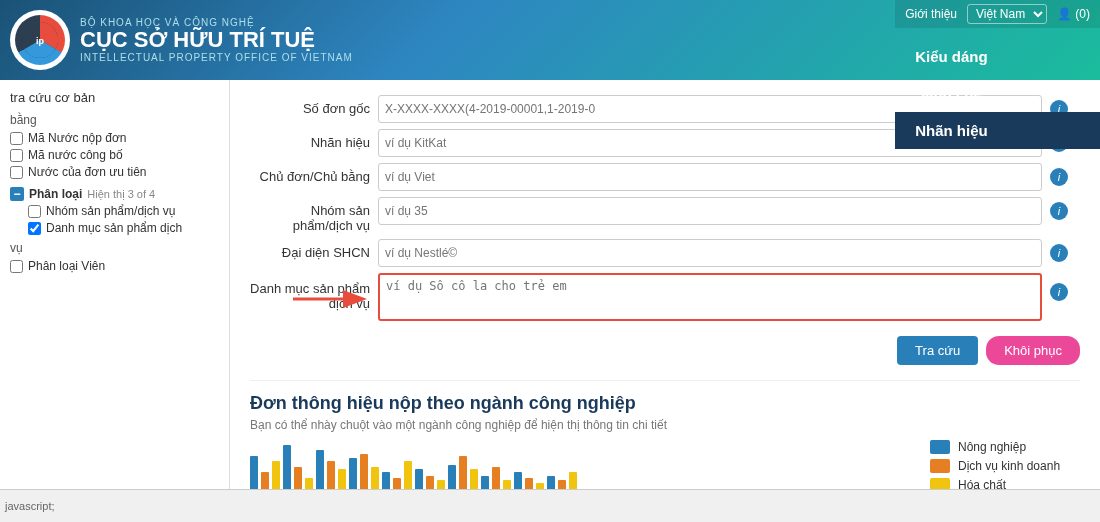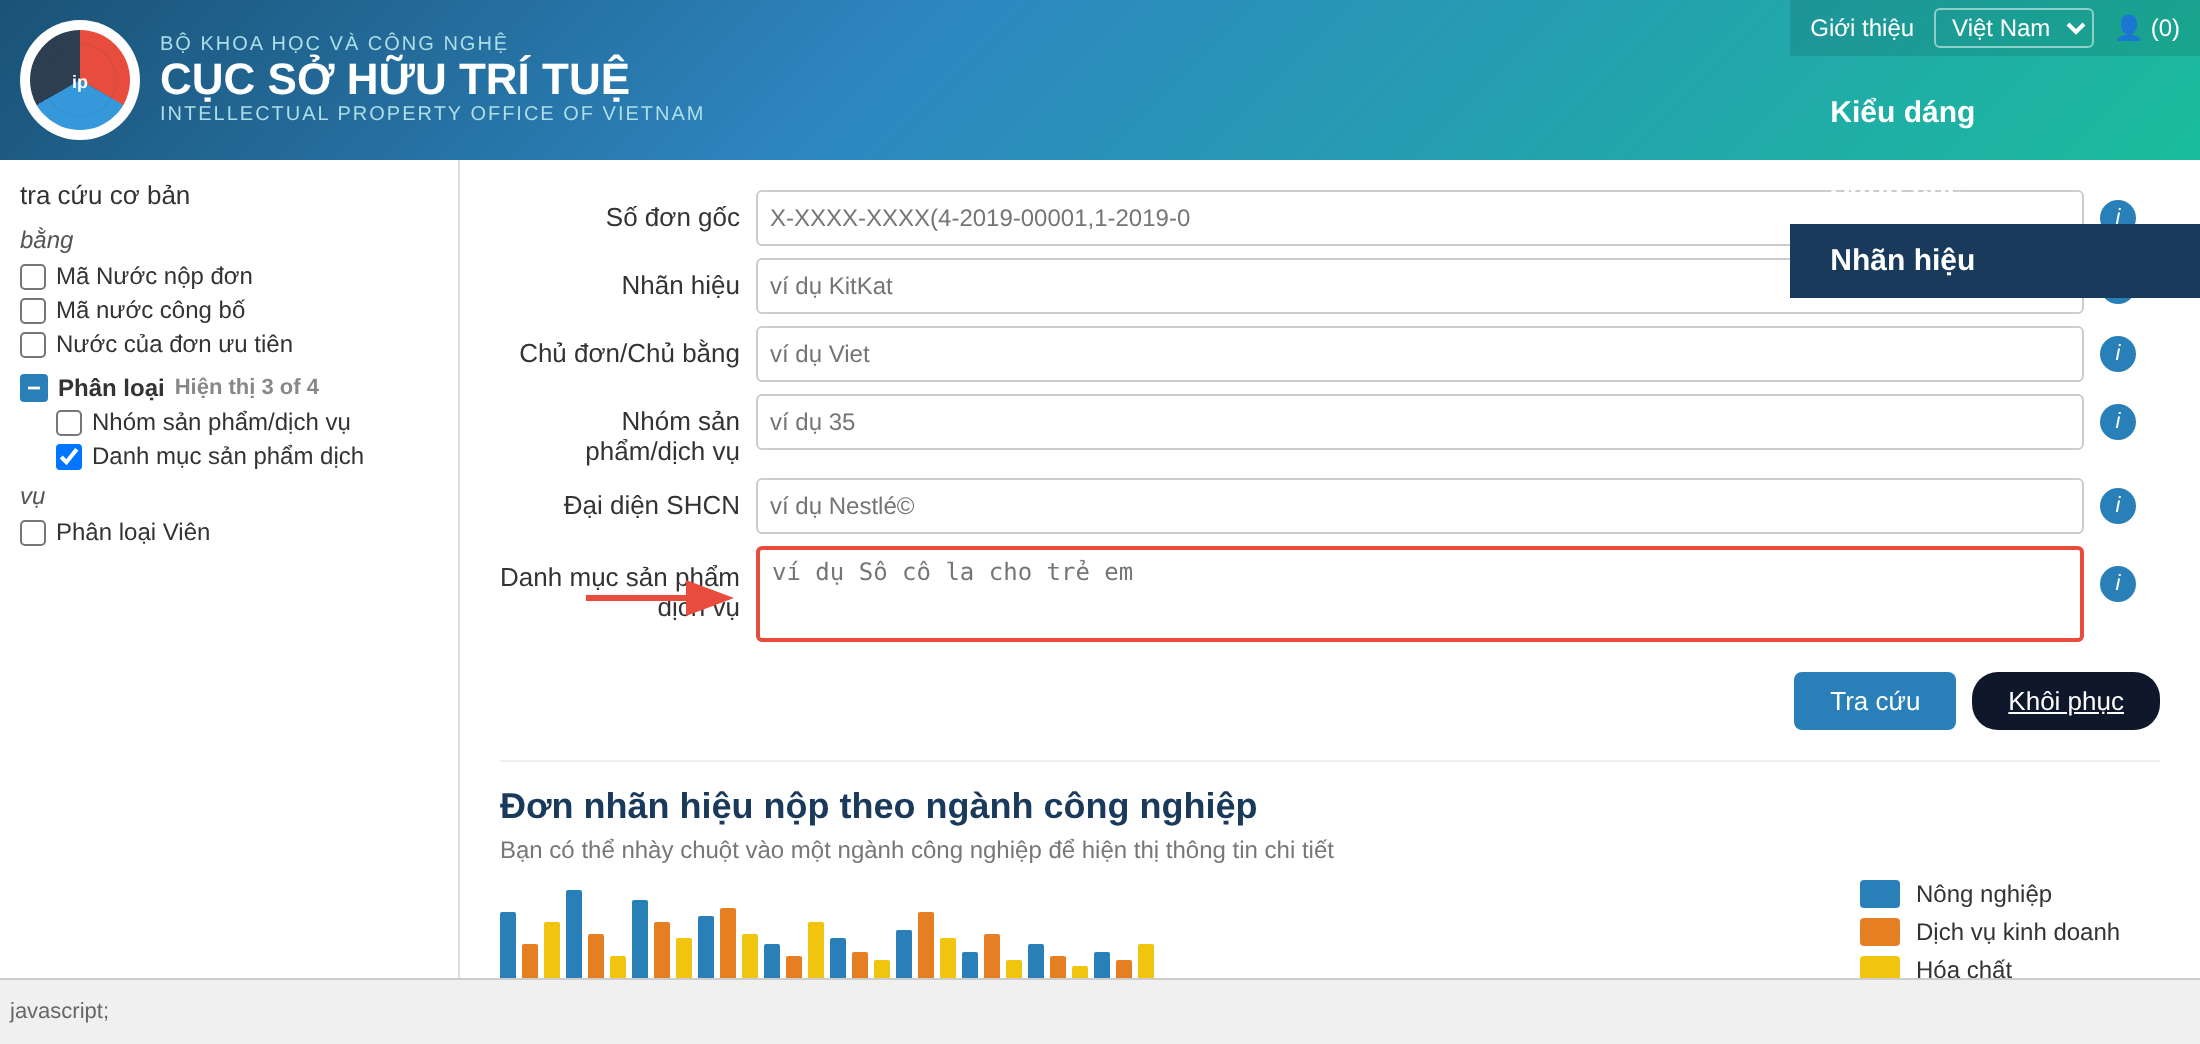--- a/index.html
+++ b/index.html
@@ -131,21 +131,20 @@
       margin-bottom: 8px;
       font-weight: normal;
     }
     .sidebar-section {
       margin-bottom: 8px;
     }
     .sidebar-section-title {
       font-size: 12px;
       color: #555;
       margin-bottom: 4px;
-      font-style: italic;
     }
     .checkbox-item {
       display: flex;
       align-items: center;
       gap: 5px;
       margin-bottom: 3px;
       font-size: 12px;
       color: #333;
     }
     .checkbox-item input[type="checkbox"] {
@@ -244,28 +243,27 @@
     .btn-primary {
       background: #2980b9;
       color: white;
       border: none;
       padding: 7px 18px;
       border-radius: 4px;
       font-size: 13px;
       cursor: pointer;
     }
     .btn-secondary {
-      background: #0f172a;
+      background: #ec4899;
       color: white;
       border: none;
       padding: 7px 18px;
       border-radius: 13px;
       font-size: 13px;
       cursor: pointer;
-      text-decoration: underline;
     }
 
     
     .chart-section {
       border-top: 1px solid #eee;
       padding-top: 12px;
     }
     .chart-title {
       font-size: 18px;
       font-weight: bold;
@@ -398,21 +396,21 @@
       <div class="checkbox-item">
         <input type="checkbox" style="">
         <span>Nước của đơn ưu tiên</span>
       </div>
     </div>
 
     <div class="filter-group">
       <div class="filter-group-header">
         <span class="minus-icon">−</span>
         <span>Phân loại</span>
-        <span style="font-weight:bold;color:#888;font-size:11px;">Hiện thị 3 of 4</span>
+        <span style="font-weight:normal;color:#888;font-size:11px;">Hiện thị 3 of 4</span>
       </div>
       <div class="checkbox-item" style="margin-left:18px;">
         <input type="checkbox" style="">
         <span>Nhóm sản phẩm/dịch vụ</span>
       </div>
       <div class="checkbox-item" style="margin-left:18px;">
         <input type="checkbox" checked="" style="">
         <span>Danh mục sản phẩm dịch</span>
       </div>
     </div>
@@ -465,21 +463,21 @@
       </div>
       <span class="info-icon" style="margin-top:10px;">i</span>
     </div>
 
     <div class="btn-row">
       <button class="btn-primary">Tra cứu</button>
       <button class="btn-secondary">Khôi phục</button>
     </div>
 
     <div class="chart-section">
-      <div class="chart-title">Đơn nhãn hiệu nộp theo ngành công nghiệp</div>
+      <div class="chart-title">Đơn thông hiệu nộp theo ngành công nghiệp</div>
       <div class="chart-subtitle">Bạn có thể nhày chuột vào một ngành công nghiệp để hiện thị thông tin chi tiết</div>
       <div class="chart-area">
         <div class="chart-graph">
           <div class="bars-container" id="bars-container">
 
           <div class="bar" style="height: 44px; background: rgb(41, 128, 185);"></div>
               <div class="bar" style="height: 28px; background: rgb(230, 126, 34);"></div>
               <div class="bar" style="height: 39px; background: rgb(241, 196, 15);"></div>
               <div class="bar" style="height: 55px; background: rgb(41, 128, 185);"></div>
               <div class="bar" style="height: 33px; background: rgb(230, 126, 34);"></div>

